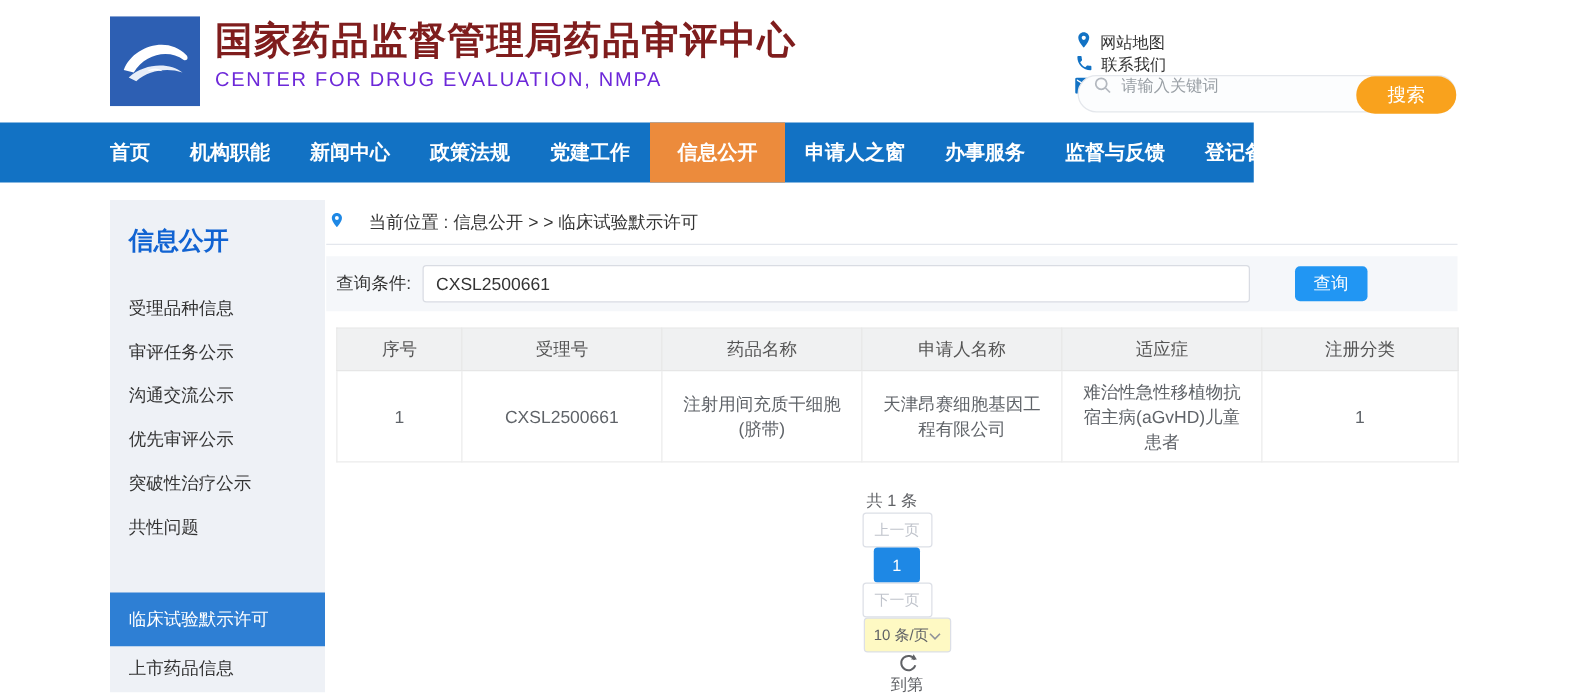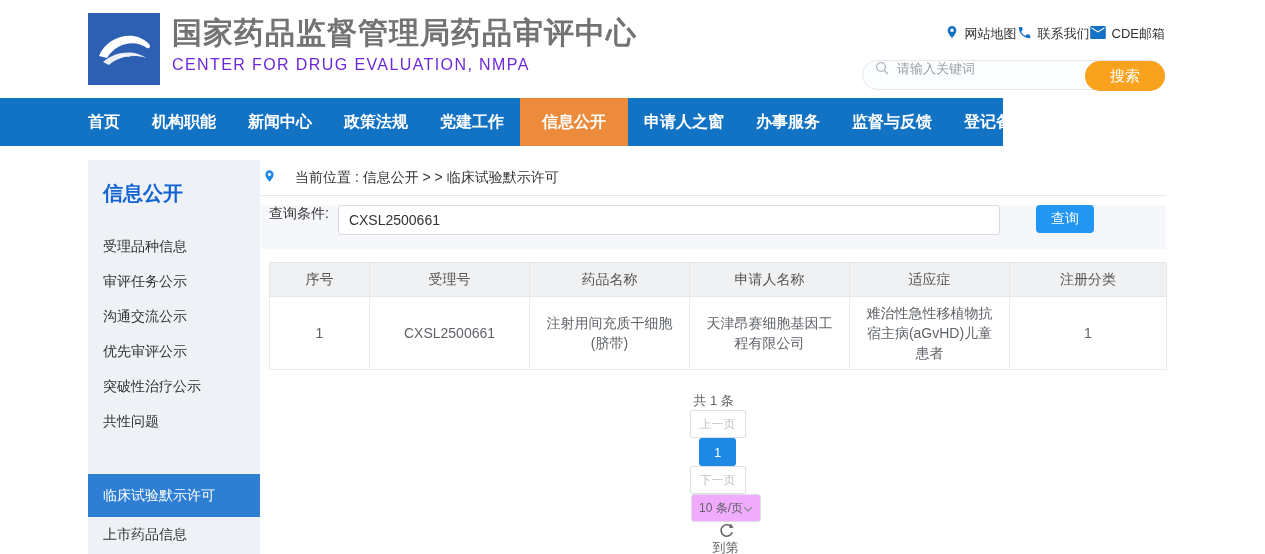--- a/index.html
+++ b/index.html
@@ -6,23 +6,23 @@
   html,body { width:1265px; height:554px; }
   body {
     position:relative; background:#fff; overflow:hidden;
     font-family:"Liberation Sans","DejaVu Sans",sans-serif;
     color:#333;
   }
   
   .header { position:absolute; top:0; left:0; width:1265px; height:98px; background:#fff; }
   .logo { position:absolute; left:88px; top:13px; width:72px; height:72px; }
   .titles { position:absolute; left:172px; top:17px; }
-  .title-cn { font-size:30px; font-weight:bold; color:#737373; letter-spacing:1px; line-height:32px; }
+  .title-cn { font-size:30px; font-weight:bold; color:#7f1d1d; letter-spacing:1px; line-height:32px; }
   .title-en { margin-top:7px; font-size:16px; font-weight:normal; color:#6d28d9; letter-spacing:1.4px; }
-  .top-links { position:absolute; left:860px; top:24px; width:305px; display:flex; justify-content:flex-end; }
+  .top-links { position:absolute; left:860px; top:24px; width:305px; display:flex; justify-content:center;flex-direction:column; }
   .top-link { display:flex; align-items:center; gap:6px; font-size:13px; color:#333; cursor:pointer; }
   .search-pill { position:absolute; left:862px; top:60px; width:303px; height:30px;
     border:1px solid #e4e7ec; border-radius:16px; background:#fcfdfe; display:flex; align-items:flex-start; }
   .search-pill .mag { margin-left:12px; display:flex; }
   .search-pill input { flex:1; min-width:0; border:none; outline:none; background:transparent;
     font-size:13px; color:#333; padding:0 8px; font-family:inherit; }
   .search-pill input::placeholder { color:#9aa0a6; }
   .search-btn { width:80px; height:30px; margin-right:-1px; border:none; border-radius:16px;
     background:#f9a21d; color:#fff; font-size:15px; cursor:pointer; font-family:inherit; }
   
@@ -37,41 +37,41 @@
   .sidebar { position:absolute; left:88px; top:160px; width:172px; bottom:0; background:#eef1f6; }
   .sidebar-title { margin:22px 0 24px 15px; font-size:20px; font-weight:bold; color:#1163d2; line-height:23px; }
   .side-item { display:block; height:35px; line-height:35px; padding-left:15px;
     font-size:14px; color:#333; cursor:pointer; white-space:nowrap; }
   .side-item.active { margin-top:35px; height:43px; line-height:43px;
     background:#2e7fd4; color:#fff; }
   
   .main { position:absolute; left:261px; top:160px; width:905px; }
   .breadcrumb { height:36px; display:flex; align-items:center; gap:19px;
     border-bottom:1px solid #e4e7ed; font-size:14px; color:#333; padding-left:2px; }
-  .query-bar { margin-top:9px; height:44px; background:#f5f7fa; display:flex; padding:0 8px; }
+  .query-bar { margin-top:9px; height:44px; background:#f5f7fa; display:flex; align-items:center; padding:0 8px; }
   .query-label { font-size:14px; color:#333; white-space:nowrap; }
   .query-input { margin-left:9px; width:662px; height:30px; border:1px solid #d9dce3; border-radius:3px;
     background:#fff; padding:0 10px; font-size:14px; color:#333; outline:none; font-family:inherit; }
   .query-btn { margin-left:36px; width:58px; height:28px; border:none; border-radius:4px;
     background:#2196f3; color:#fff; font-size:14px; cursor:pointer; font-family:inherit; }
   
   table.results { margin:13px 0 0 8px; width:897px; border-collapse:collapse; table-layout:fixed; }
   table.results th { height:34px; background:#f0f1f2; border:1px solid #e6e6e6;
     font-size:14px; font-weight:normal; color:#555; }
   table.results td { height:52px; border:1px solid #ebebeb; background:#fff;
     font-size:14px; color:#5f6368; text-align:center; padding:6px 10px; line-height:20px; }
   
   .pagination { margin:22px 0 0 8px; display:flex; align-items:center; font-size:13px; color:#606266;flex-direction:column; }
   .pg-total { margin-right:8px; white-space:nowrap; }
   .pg-btn { width:56px; height:28px; margin:0 3px; border:1px solid #dcdfe6; border-radius:3px;
     background:#fff; color:#c0c4cc; font-size:12px; cursor:default; font-family:inherit; }
   .pg-cur { width:37px; height:28px; margin:0 3px; border-radius:3px; background:#1e88e5;
     color:#fff; display:flex; align-items:center; justify-content:center; font-size:13px; cursor:pointer; }
   .pg-size { margin-left:17px; width:70px; height:28px; border:1px solid #dcdfe6; border-radius:3px;
-    background:#f0abfc; display:flex; align-items:center; justify-content:space-between;
+    background:#fef9c3; display:flex; align-items:center; justify-content:space-between;
     padding:0 7px; font-size:12px; color:#606266; cursor:pointer; white-space:nowrap; }
   .pg-refresh { margin-left:18px; display:flex; cursor:pointer; }
   .pg-goto-label { margin-left:16px; white-space:nowrap; }
   .pg-goto-input { width:45px; height:26px; margin:0 9px; border:1px solid #dcdfe6; border-radius:3px;
     text-align:center; font-size:13px; color:#606266; outline:none; font-family:inherit; }
   .pg-page-label { white-space:nowrap; }
   .pg-confirm { margin-left:9px; width:42px; height:28px; border:1px solid #dcdfe6; border-radius:3px;
     background:#fff; color:#303133; font-size:13px; font-weight:bold; cursor:pointer; font-family:inherit;font-style:italic; }
 </style>
 </head>

